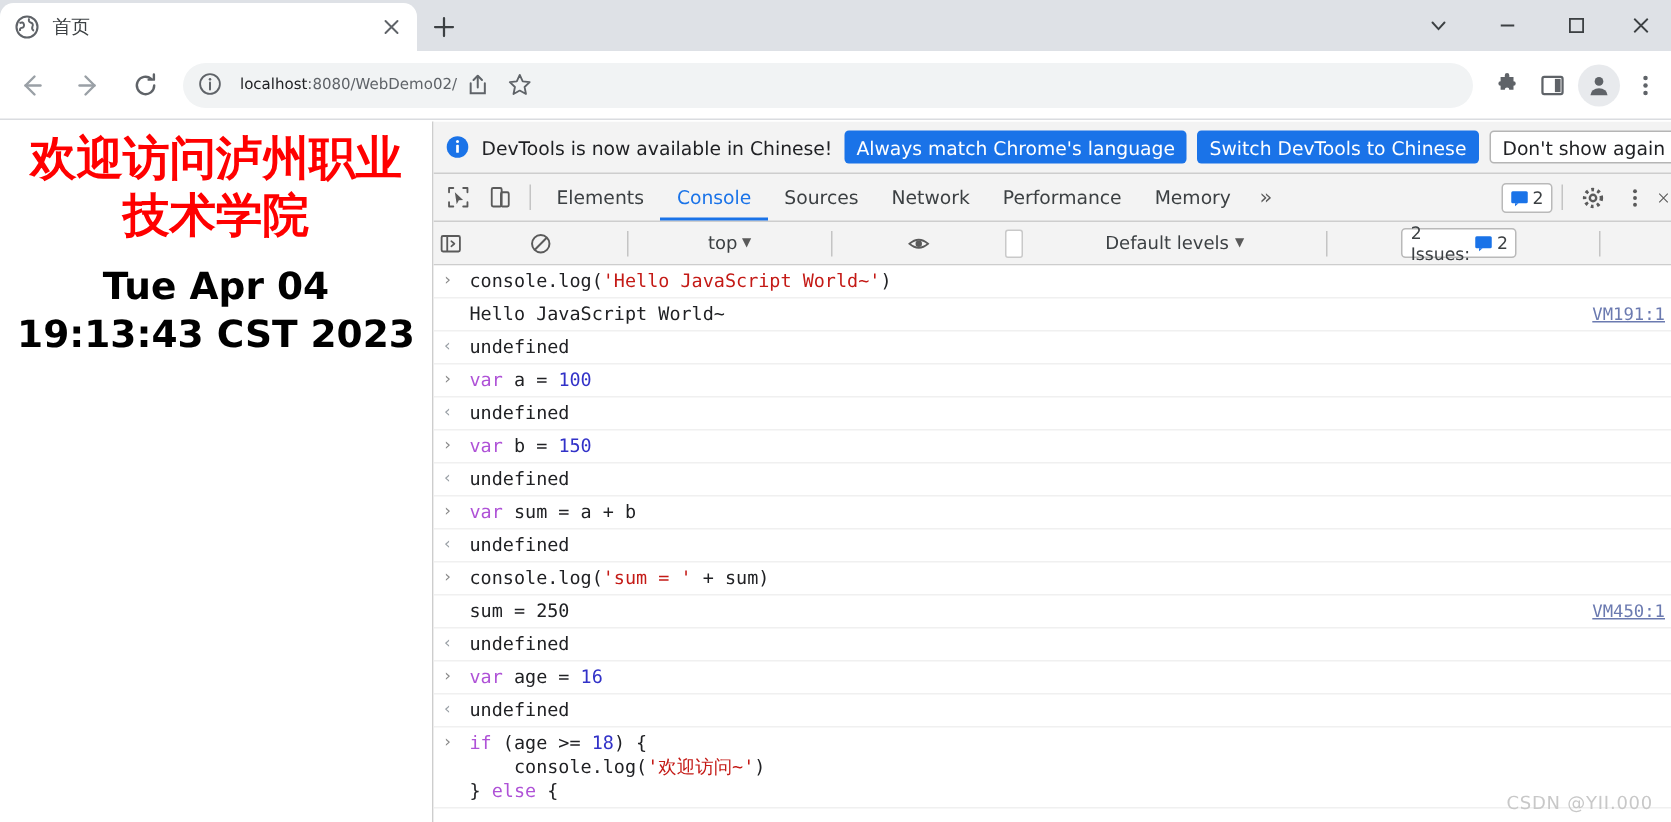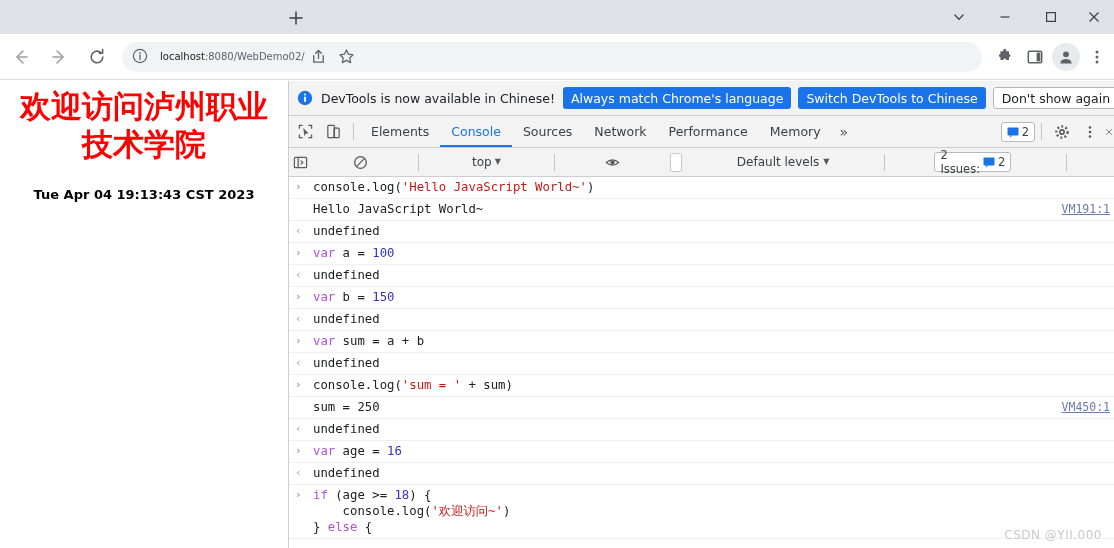--- a/index.html
+++ b/index.html
@@ -94,22 +94,22 @@
     position: absolute; left: 0; top: 81px; width: 288px; height: 467px;
     background: #ffffff; overflow: hidden;
     padding: 6px 10px 12px 10px;
   }
   .page-h1 {
     color: #ff0000; font-weight: bold; font-size: 31px; line-height: 1.23;
     text-align: center; letter-spacing: 0px;
     font-family: "DejaVu Sans", sans-serif;
   }
   .page-date {
-    margin-top: 24px;
-    color: #000000; font-weight: bold; font-size: 13px; line-height: 1.28;
+    margin-top: 12px;
+    color: #000000; font-weight: bold; font-size: 25px; line-height: 1.28;
     text-align: center;
     font-family: "DejaVu Sans", sans-serif;
   }
 
   
   .devtools {
     position: absolute; left: 288px; top: 81px; width: 826px; height: 467px;
     background: #ffffff;
     border-left: 1px solid #cdcdcd;
     overflow: hidden;
@@ -235,20 +235,35 @@
     letter-spacing: 0.5px;
   }
   svg { display: block; }
 </style>
 </head>
 <body>
 
 <div id="root">
 
   <div class="tabstrip">
+    <div class="tab">
+      <span class="tab-favicon">
+        <svg width="16" height="16" viewBox="0 0 16 16">
+          <circle cx="8" cy="8" r="7" fill="none" stroke="#5f6368" stroke-width="1.4"></circle>
+          <path d="M3 5.5 Q5.5 4 6 6.5 Q6.3 8.3 4.3 8.6 Q3 9 3.4 10.6" fill="none" stroke="#5f6368" stroke-width="1.3"></path>
+          <path d="M9.5 2.2 Q8.6 4.3 10.4 5 Q12.6 5.7 11.6 7.8 Q10.9 9.6 12.6 10.6" fill="none" stroke="#5f6368" stroke-width="1.3"></path>
+        </svg>
+      </span>
+      <span class="tab-title">首页</span>
+      <span class="tab-close">
+        <svg width="10" height="10" viewBox="0 0 10 10">
+          <path d="M1 1 L9 9 M9 1 L1 9" stroke="#5f6368" stroke-width="1.3" stroke-linecap="round"></path>
+        </svg>
+      </span>
+    </div>
     <div class="newtab">
       <svg width="14" height="14" viewBox="0 0 14 14">
         <path d="M7 1 V13 M1 7 H13" stroke="#3c4043" stroke-width="1.5" stroke-linecap="round"></path>
       </svg>
     </div>
     <div class="wincontrols">
       <div class="wc-btn">
         <svg width="12" height="12" viewBox="0 0 12 12">
           <path d="M2 4 L6 8.4 L10 4" fill="none" stroke="#3c4043" stroke-width="1.3" stroke-linecap="round"></path>
         </svg>

